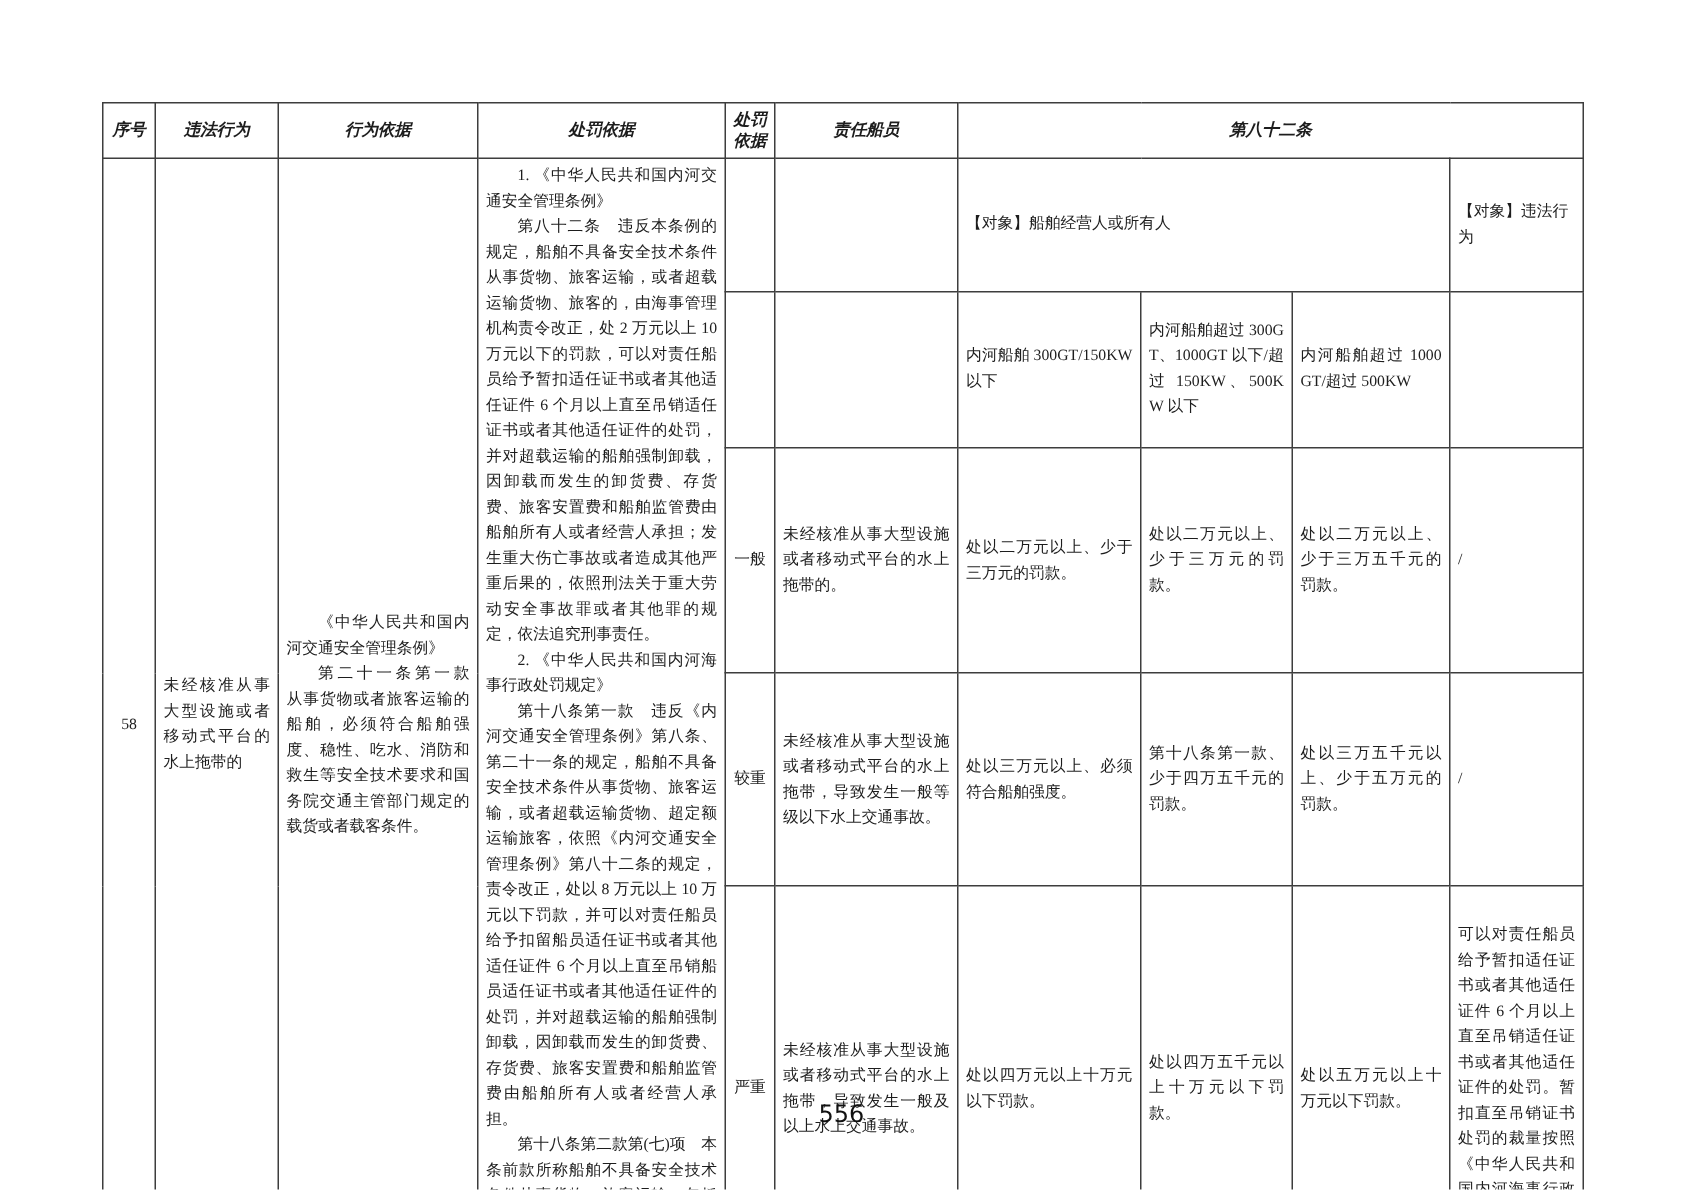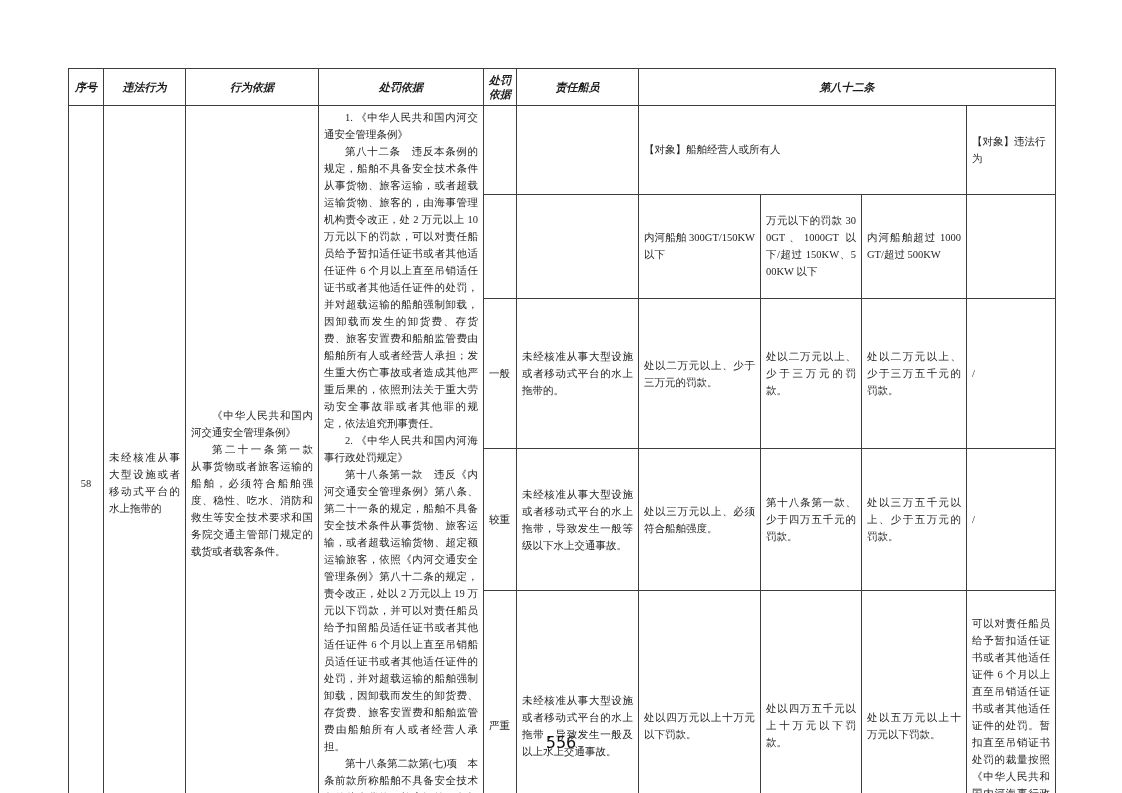--- a/index.html
+++ b/index.html
@@ -26,21 +26,21 @@
   .r-hdr{height:37px;font-style:italic;}
   .r-target{height:75px;}
   .r-class{height:88px;}
   .r-deg1{height:127px;}
   .r-deg2{height:120px;}
   .r-deg3{height:205px;}
   .c-serial{text-align:center;}
   .c-violation{text-align:justify;padding:4px 7px;}
   .c-basis{vertical-align:middle;padding:4px 7px;}
   .c-pbasis{vertical-align:top;padding:6px 7px;}
-  .c-deg{text-align:left;padding:2px 1px;}
+  .c-deg{text-align:center;padding:2px 1px;}
   .c-circ{text-align:justify;padding:4px 7px;}
   .c-pen{text-align:justify;}
   .c-target{text-align:left;}
   .tight{font-size:10px;line-height:14px;text-align:justify;padding:4px 5px;}
   .p{margin:0;text-indent:2em;text-align:justify;}
   .pageno{
     position:absolute;top:733px;left:0;width:1122px;text-align:center;
     font-size:16px;color:#111;font-family:"DejaVu Sans",sans-serif;
   }
 </style>
@@ -76,34 +76,34 @@
     <td rowspan="5" class="c-serial">58</td>
     <td rowspan="5" class="c-violation">未经核准从事大型设施或者移动式平台的水上拖带的</td>
     <td rowspan="5" class="c-basis">
       <p class="p">《中华人民共和国内河交通安全管理条例》</p>
       <p class="p">第二十一条第一款　从事货物或者旅客运输的船舶，必须符合船舶强度、稳性、吃水、消防和救生等安全技术要求和国务院交通主管部门规定的载货或者载客条件。</p>
     </td>
     <td rowspan="5" class="c-pbasis">
       <p class="p">1. 《中华人民共和国内河交通安全管理条例》</p>
       <p class="p">第八十二条　违反本条例的规定，船舶不具备安全技术条件从事货物、旅客运输，或者超载运输货物、旅客的，由海事管理机构责令改正，处 2 万元以上 10 万元以下的罚款，可以对责任船员给予暂扣适任证书或者其他适任证件 6 个月以上直至吊销适任证书或者其他适任证件的处罚，并对超载运输的船舶强制卸载，因卸载而发生的卸货费、存货费、旅客安置费和船舶监管费由船舶所有人或者经营人承担；发生重大伤亡事故或者造成其他严重后果的，依照刑法关于重大劳动安全事故罪或者其他罪的规定，依法追究刑事责任。</p>
       <p class="p">2. 《中华人民共和国内河海事行政处罚规定》</p>
-      <p class="p">第十八条第一款　违反《内河交通安全管理条例》第八条、第二十一条的规定，船舶不具备安全技术条件从事货物、旅客运输，或者超载运输货物、超定额运输旅客，依照《内河交通安全管理条例》第八十二条的规定，责令改正，处以 2 万元以上 19 万元以下罚款，并可以对责任船员给予扣留船员适任证书或者其他适任证件 6 个月以上直至吊销船员适任证书或者其他适任证件的处罚，并对超载运输的船舶强制卸载，因卸载而发生的卸货费、存货费、旅客安置费和船舶监管费由船舶所有人或者经营人承担。</p>
+      <p class="p">第十八条第一款　违反《内河交通安全管理条例》第八条、第二十一条的规定，船舶不具备安全技术条件从事货物、旅客运输，或者超载运输货物、超定额运输旅客，依照《内河交通安全管理条例》第八十二条的规定，责令改正，处以 8 万元以上 10 万元以下罚款，并可以对责任船员给予扣留船员适任证书或者其他适任证件 6 个月以上直至吊销船员适任证书或者其他适任证件的处罚，并对超载运输的船舶强制卸载，因卸载而发生的卸货费、存货费、旅客安置费和船舶监管费由船舶所有人或者经营人承担。</p>
       <p class="p">第十八条第二款第(七)项　本条前款所称船舶不具备安全技术条件从事货物、旅客运输，包括以下情形：（七）未经核准从事大型设施或者移动式平台的水上拖带。</p>
     </td>
     <td></td>
     <td></td>
     <td colspan="3" class="c-target">【对象】船舶经营人或所有人</td>
     <td class="c-target">【对象】违法行为</td>
   </tr>
 
   <tr class="r-class">
     <td></td>
     <td></td>
     <td class="c-pen">内河船舶 300GT/150KW 以下</td>
-    <td class="c-pen">万元以下的罚款 300GT、1000GT 以下/超过 150KW、500KW 以下</td>
+    <td class="c-pen">内河船舶超过 300GT、1000GT 以下/超过 150KW、500KW 以下</td>
     <td class="c-pen">内河船舶超过 1000GT/超过 500KW</td>
     <td></td>
   </tr>
 
   <tr class="r-deg1">
     <td class="c-deg">一般</td>
     <td class="c-circ">未经核准从事大型设施或者移动式平台的水上拖带的。</td>
     <td class="c-pen">处以二万元以上、少于三万元的罚款。</td>
     <td class="c-pen">处以二万元以上、少于三万元的罚款。</td>
     <td class="c-pen">处以二万元以上、少于三万五千元的罚款。</td>

